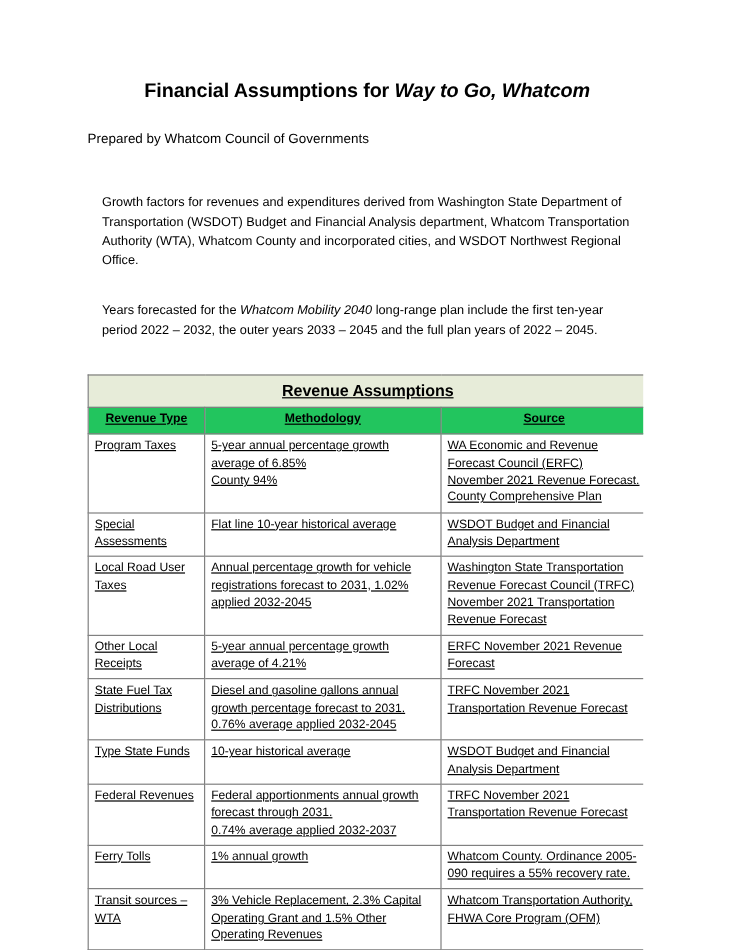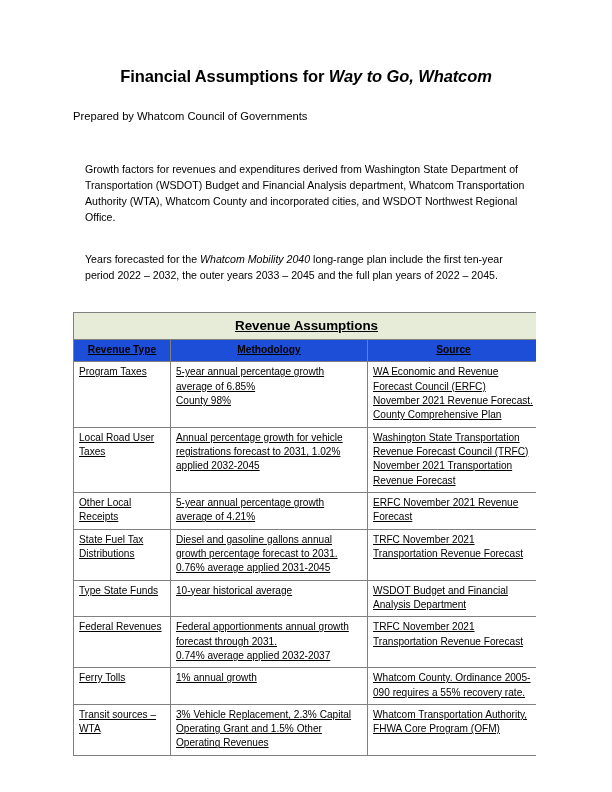--- a/index.html
+++ b/index.html
@@ -88,21 +88,21 @@
     padding: 3px 4px 4px 4px !important;
     letter-spacing: -0.05px;
   }
   .banner.green { background: #e7ecd9; }
 
   .colhead {
     text-align: center !important;
     font-weight: bold !important;
     font-size: 10.2px;
     padding: 3px 4px 4px 4px !important;
-    background: #1d4ed8;
+    background: #22c55e;
     margin-top: 16px;
   }
 
   col.c1 { width: 97px; }
   col.c2 { width: 197px; }
   col.c3 { width: 172px; }
 
   .cellline { display: block; }
 </style>
 </head>
@@ -140,29 +140,40 @@
             <th class="colhead">Source</th>
           </tr>
         </thead>
         <tbody>
             <tr>
               <td>
                 <span class="cellline">Program Taxes</span>
               </td>
               <td>
                 <span class="cellline">5-year annual percentage growth average of 6.85%</span>
-                <span class="cellline">County 98%</span>
+                <span class="cellline">County 94%</span>
               </td>
               <td>
                 <span class="cellline">WA Economic and Revenue Forecast Council (ERFC) November 2021 Revenue Forecast.</span>
                 <span class="cellline">County Comprehensive Plan</span>
               </td>
             </tr>
             <tr>
               <td>
+                <span class="cellline">Special Assessments</span>
+              </td>
+              <td>
+                <span class="cellline">Flat line 10-year historical average</span>
+              </td>
+              <td>
+                <span class="cellline">WSDOT Budget and Financial Analysis Department</span>
+              </td>
+            </tr>
+            <tr>
+              <td>
                 <span class="cellline">Local Road User Taxes</span>
               </td>
               <td>
                 <span class="cellline">Annual percentage growth for vehicle registrations forecast to 2031, 1.02% applied 2032-2045</span>
               </td>
               <td>
                 <span class="cellline">Washington State Transportation Revenue Forecast Council (TRFC) November 2021 Transportation Revenue Forecast</span>
               </td>
             </tr>
             <tr>
@@ -174,21 +185,21 @@
               </td>
               <td>
                 <span class="cellline">ERFC November 2021 Revenue Forecast</span>
               </td>
             </tr>
             <tr>
               <td>
                 <span class="cellline">State Fuel Tax Distributions</span>
               </td>
               <td>
-                <span class="cellline">Diesel and gasoline gallons annual growth percentage forecast to 2031. 0.76% average applied 2031-2045</span>
+                <span class="cellline">Diesel and gasoline gallons annual growth percentage forecast to 2031. 0.76% average applied 2032-2045</span>
               </td>
               <td>
                 <span class="cellline">TRFC November 2021 Transportation Revenue Forecast</span>
               </td>
             </tr>
             <tr>
               <td>
                 <span class="cellline">Type State Funds</span>
               </td>
               <td>

